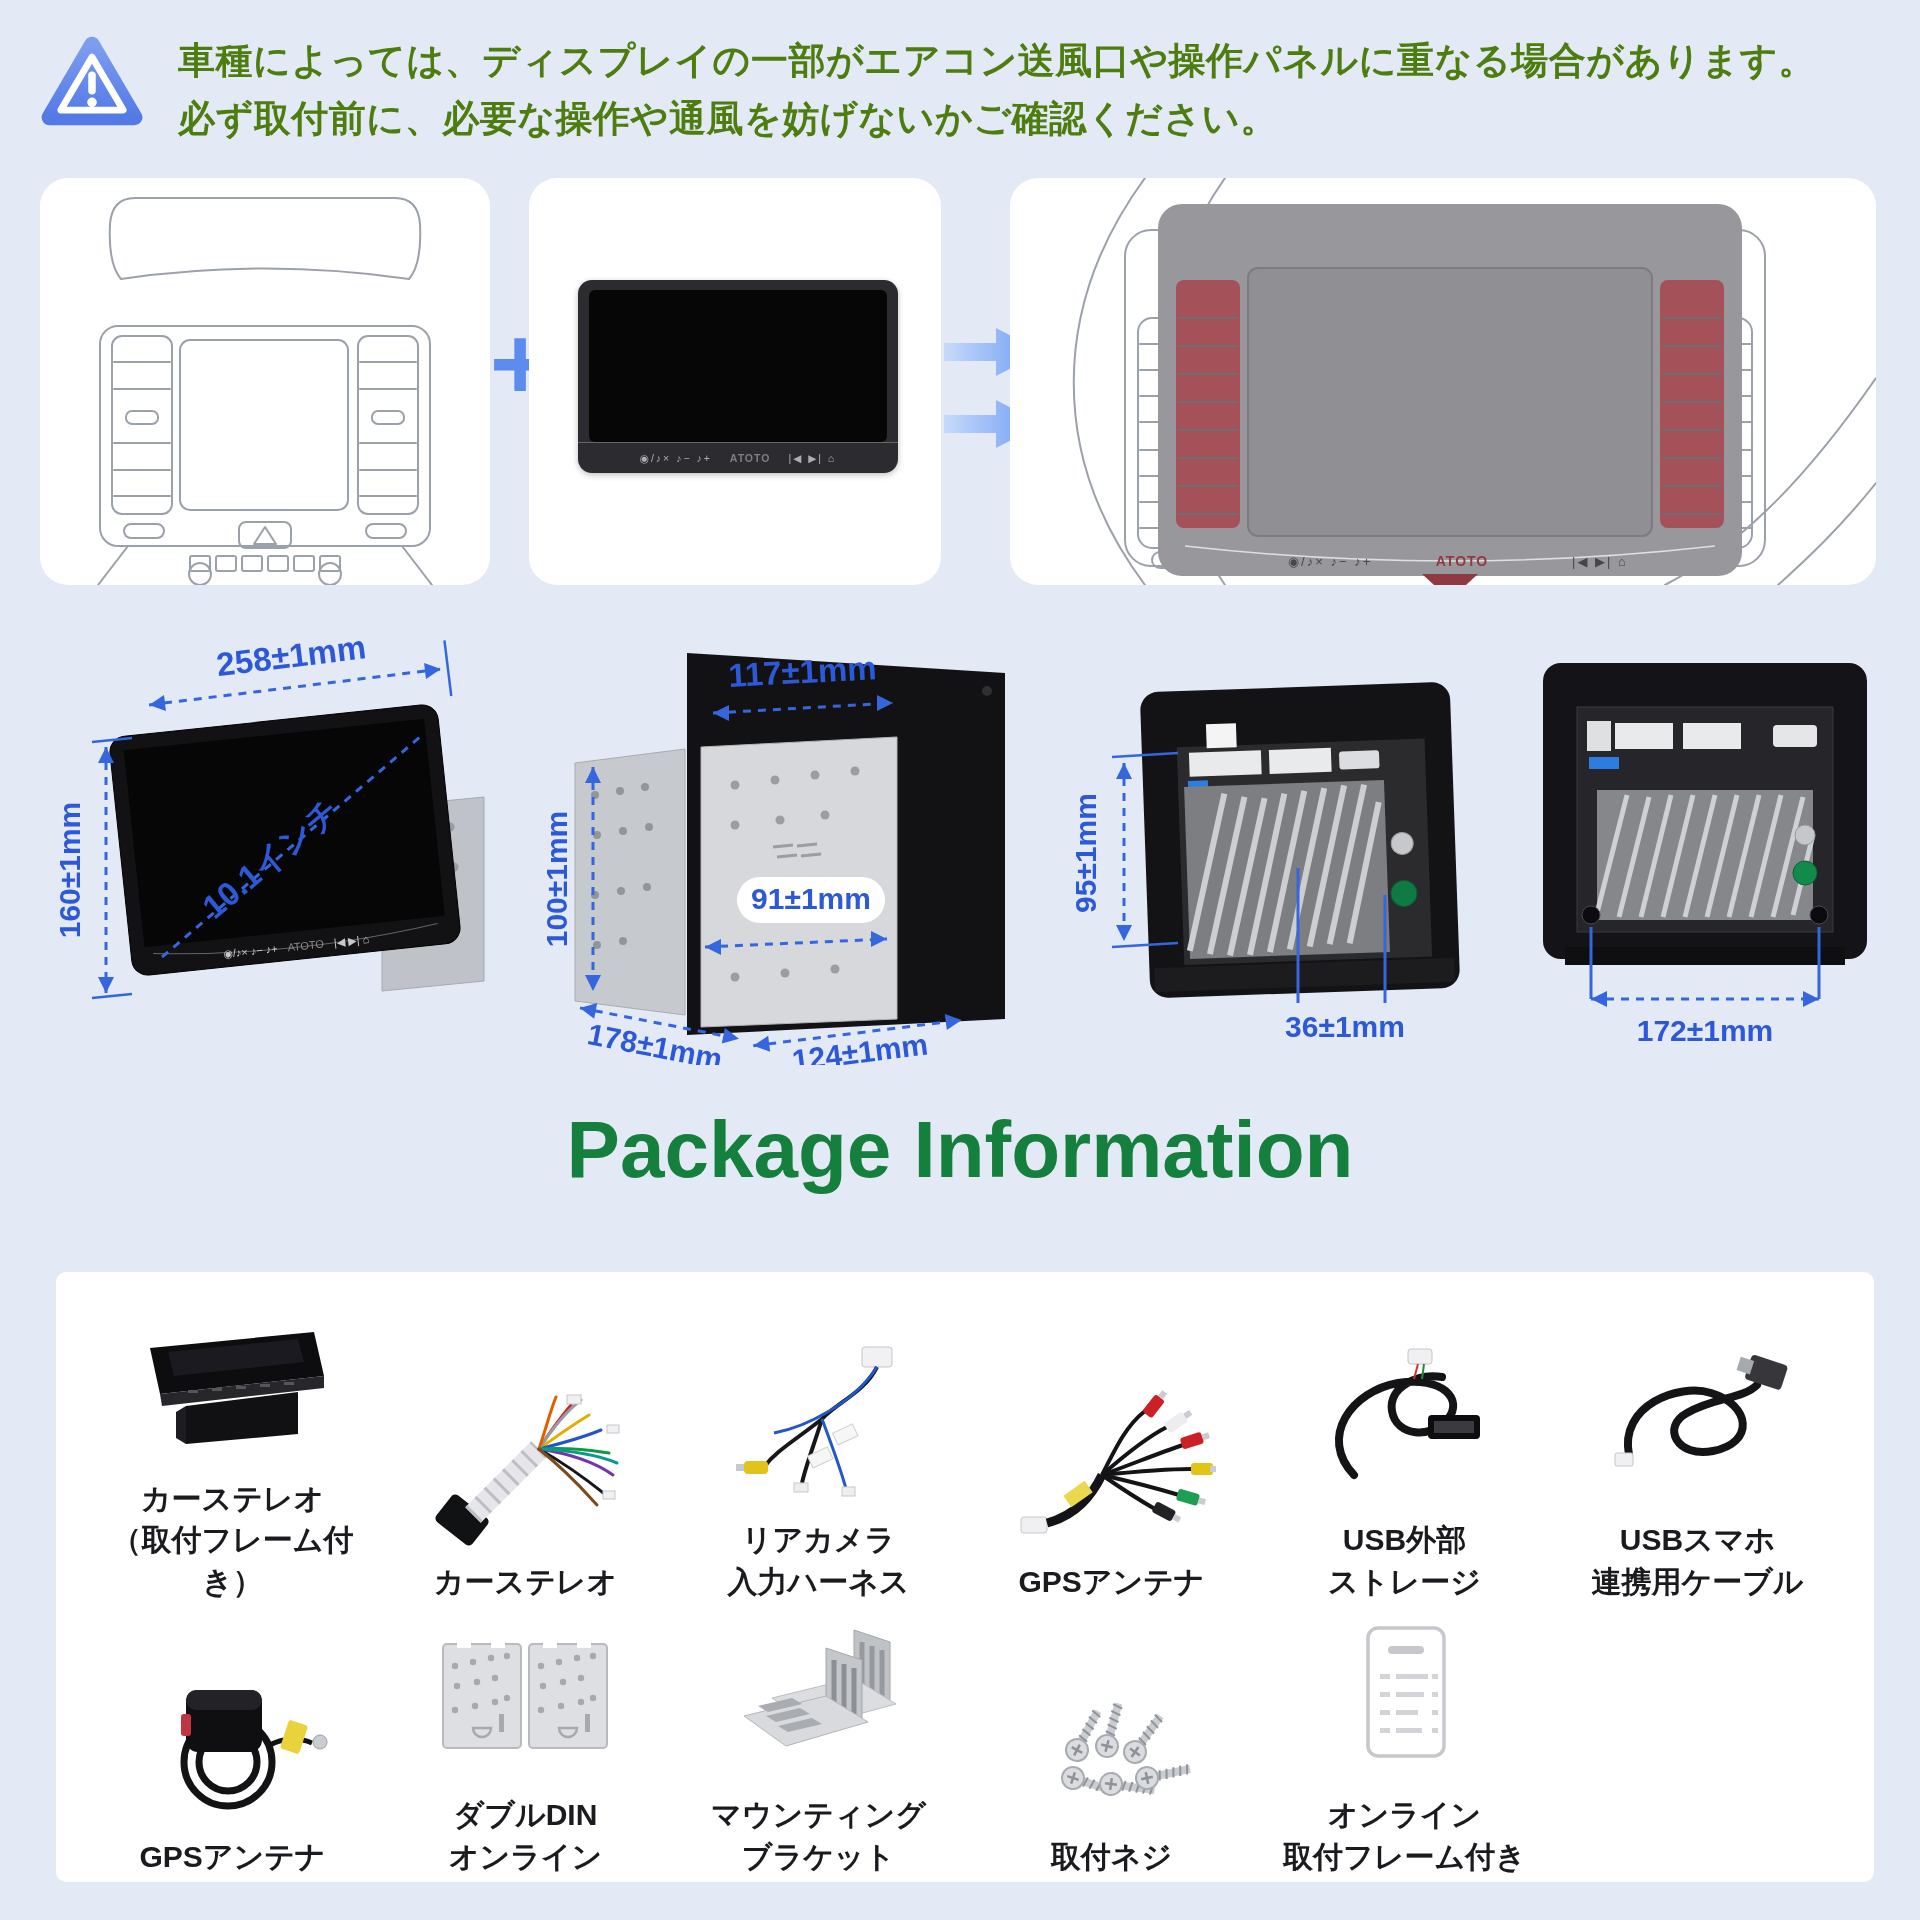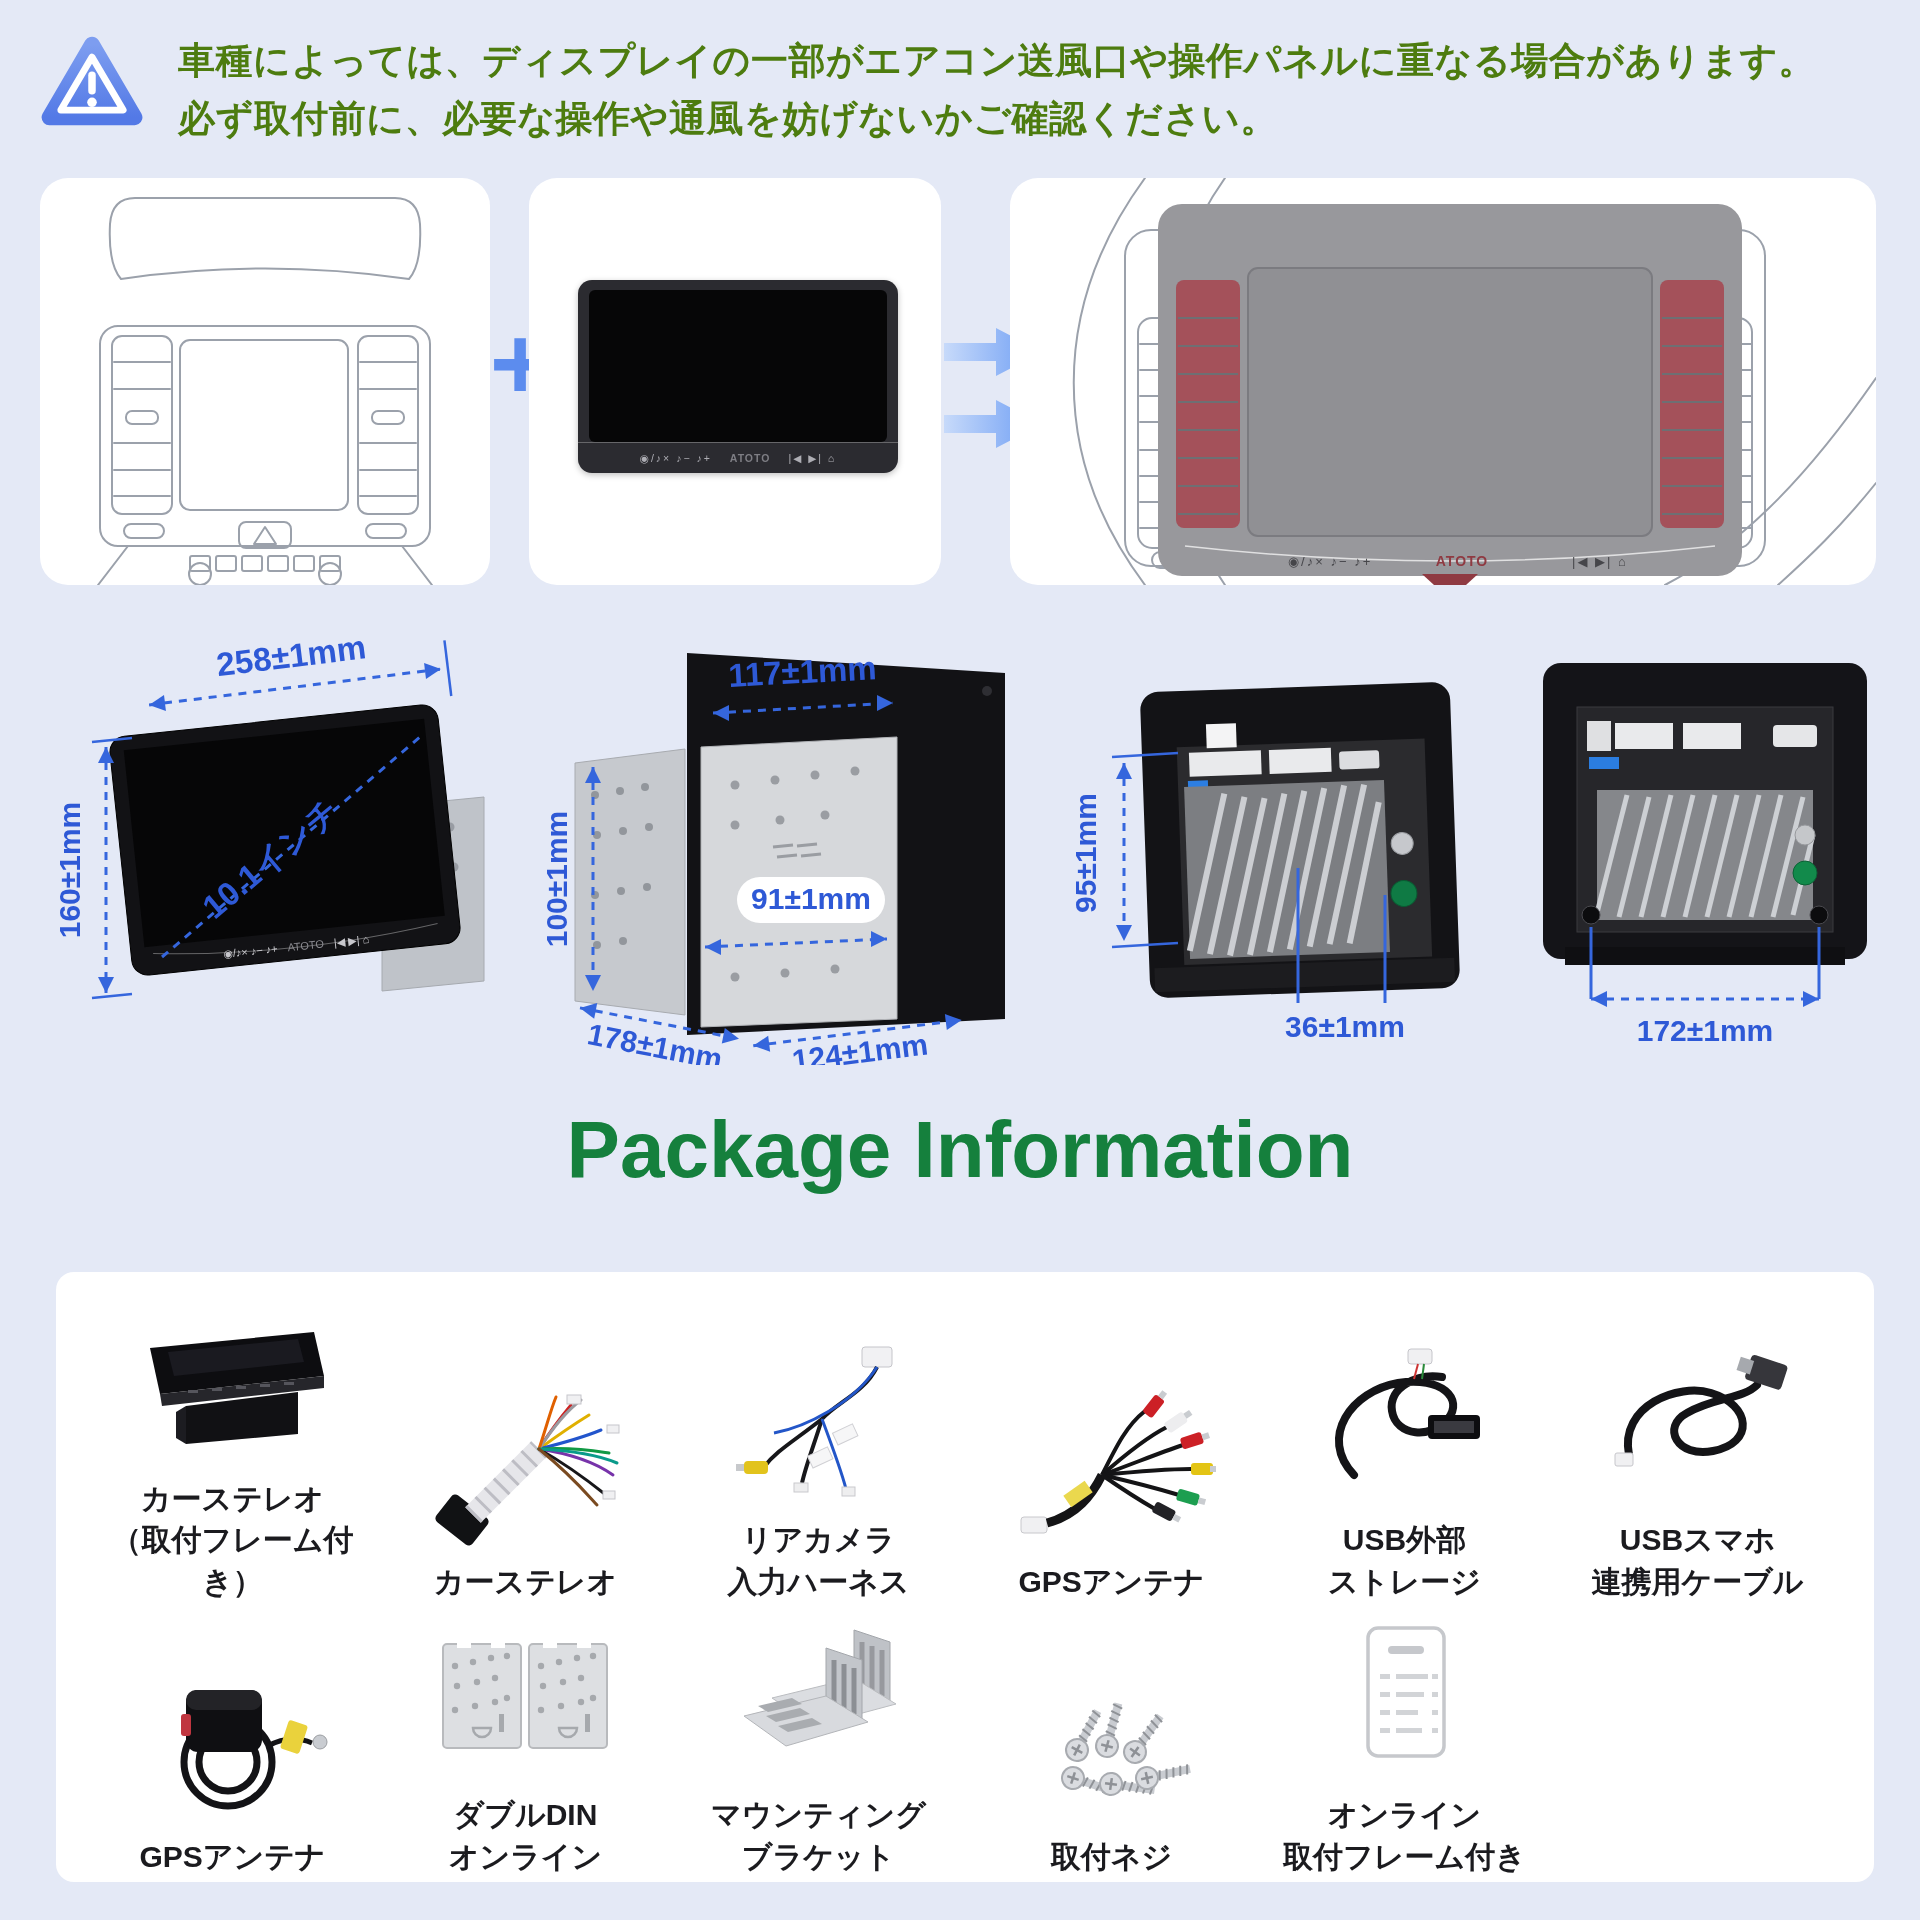--- a/index.html
+++ b/index.html
@@ -30,21 +30,21 @@
   .dline{stroke:#3566dd;stroke-width:3;stroke-dasharray:8 7;fill:none;}
   .solid{stroke:#3566dd;stroke-width:3;fill:none;}
   .tick{stroke:#3566dd;stroke-width:2.5;}
   .ah{fill:#3566dd;}
   .dlab{fill:#2e59d6;font-weight:bold;font-size:30px;}
   .dlab-l{fill:#2e59d6;font-weight:bold;font-size:33px;}
 
   
   .pkg-title{position:absolute;left:0;top:1104px;width:100%;text-align:center;
              font-size:80px;font-weight:800;color:#15803d;letter-spacing:0;}
-  .pkg-card{position:absolute;left:56px;top:1272px;width:1818px;height:610px;background:#fff;border-radius:18px;}
+  .pkg-card{position:absolute;left:56px;top:1272px;width:1818px;height:610px;background:#fff;border-radius:10px;}
   .pkg-grid{position:absolute;left:30px;right:30px;top:20px;bottom:14px;display:grid;
             grid-template-columns:repeat(6,1fr);grid-template-rows:1fr 1fr;}
   .pkg-item{display:flex;flex-direction:column;align-items:center;justify-content:flex-end;padding-bottom:6px;}
   .pkg-item svg{flex:0 0 auto;}
   .pkg-label{margin-top:6px;font-size:30px;line-height:1.38;color:#1b1b1f;font-weight:600;
              text-align:center;white-space:pre-line;}
   .lineart{stroke:#9ba1ab;stroke-width:2;fill:none;}
   .bar-glyph{fill:#46464a;font-size:13px;letter-spacing:2px;}
   .brand-red{fill:#8f3a42;font-weight:bold;letter-spacing:1px;}
 </style>

